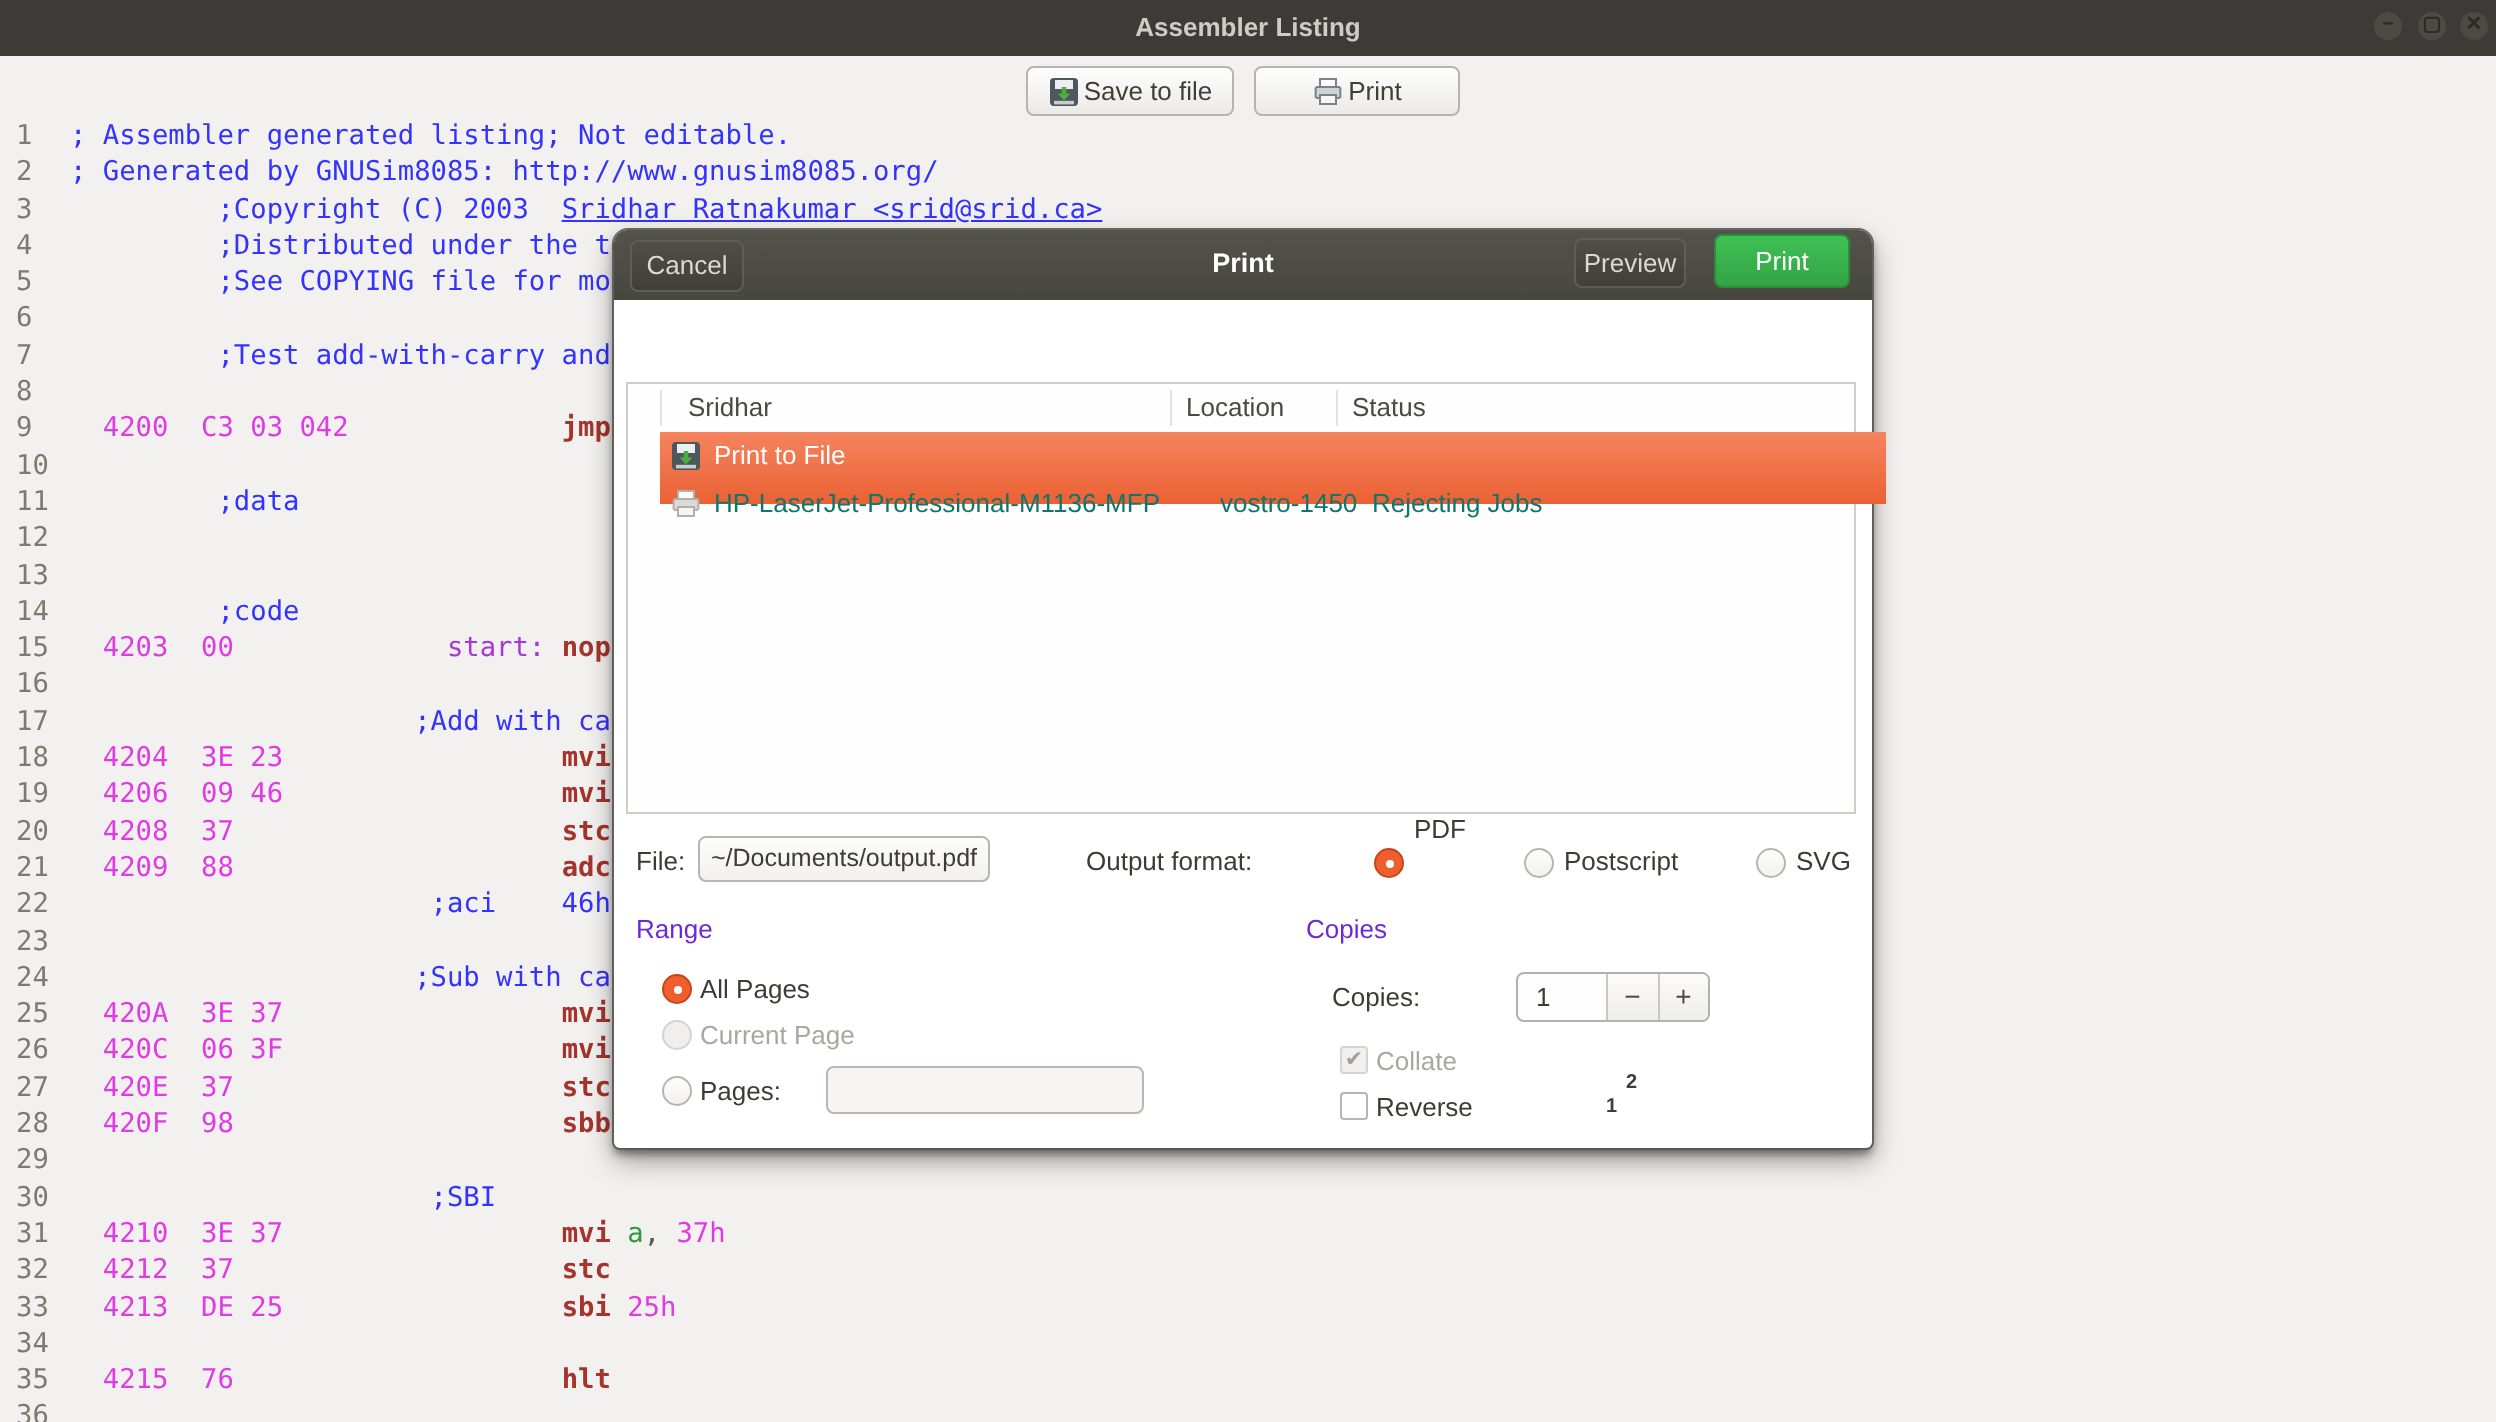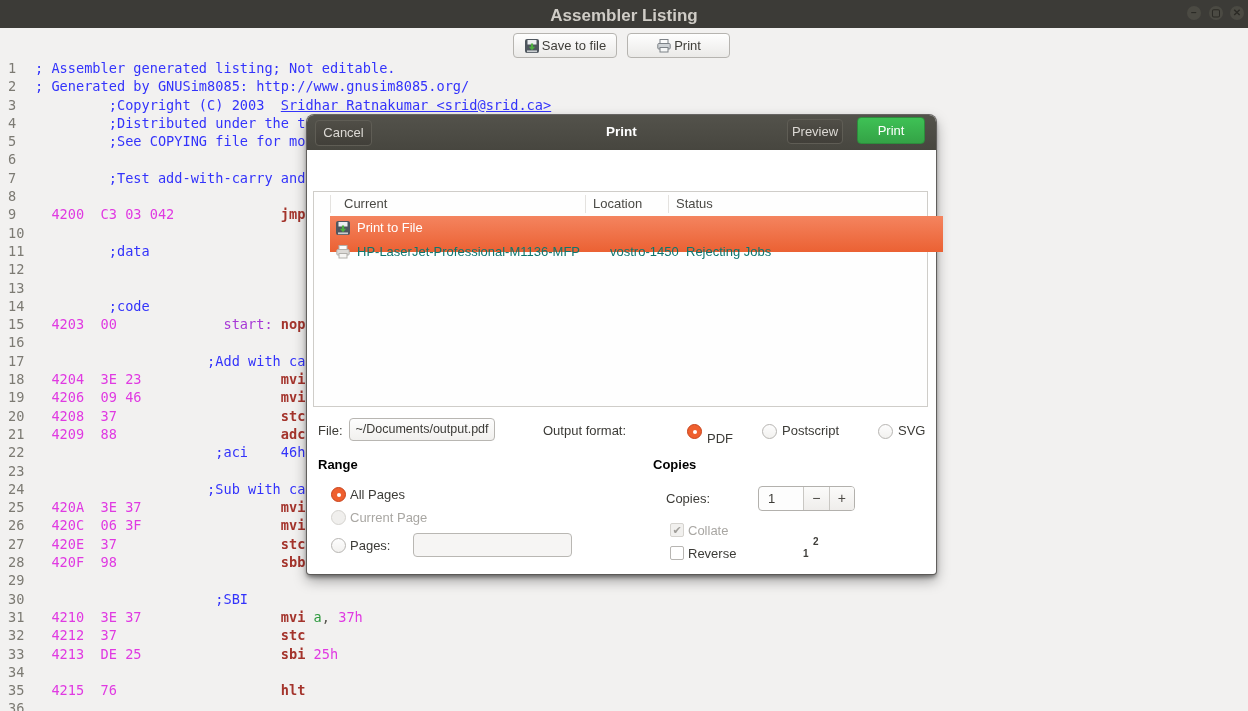--- a/index.html
+++ b/index.html
@@ -1,19 +1,19 @@
 <!DOCTYPE html>
 <html><head>
 <meta charset="utf-8">
 <style>
 *{margin:0;padding:0;box-sizing:border-box}
 html,body{width:1248px;height:711px;overflow:hidden;background:#f2f1f0;font-family:"Liberation Sans",sans-serif}
 
 .titlebar{position:absolute;left:0;top:0;width:1248px;height:28px;background:#3c3b37}
-.titlebar-title{position:absolute;left:0;right:0;top:6px;text-align:center;font-size:17px;font-weight:bold;color:#cfccc6}
+.titlebar-title{position:absolute;left:0;right:0;top:6px;text-align:center;font-size:13px;font-weight:bold;color:#cfccc6}
 .winbtn{position:absolute;top:6px;width:14px;height:14px;border-radius:50%;background:#4b4a43;color:#2b2a25;font-size:10px;line-height:13px;text-align:center;font-weight:bold}
 #winbtn-min{left:1187px}#winbtn-max{left:1209px}#winbtn-close{left:1230px}
 
 .tbtn{position:absolute;top:33px;height:25px;border:1px solid #b6b4b0;border-radius:4px;background:linear-gradient(#fefefe,#ebeae8);display:flex;align-items:center;justify-content:center;font-size:13px;color:#3f3e39}
 #btn-save{left:513px;width:104px}
 #btn-print-top{left:627px;width:103px}
 .tbtn .ticon{width:16px;height:16px;margin-right:2px;flex:0 0 16px}
 
 .gutter{position:absolute;left:8px;top:59px;font:13.62px/18.3px "DejaVu Sans Mono",monospace;color:#7c7a73;white-space:pre}
 .code{position:absolute;left:35px;top:59px;font:13.62px/18.3px "DejaVu Sans Mono",monospace;color:#57554e;white-space:pre}
@@ -45,21 +45,21 @@
 
 .lbl{position:absolute;font-size:13px;color:#3c3b37;white-space:nowrap}
 .file-btn{position:absolute;left:42px;top:303px;width:146px;height:23px;border:1px solid #b8b6b2;border-radius:4px;background:linear-gradient(#fdfdfd,#f1f0ee);font-size:12.5px;color:#3c3b37;text-align:center;line-height:21px}
 
 .radio{position:absolute;width:15px;height:15px;border-radius:50%;background:linear-gradient(#fdfdfd,#f2f1ef);border:1px solid #b7b5b2}
 .radio.on{background:#ef5f2e;border:1px solid #c8441c}
 .radio.on::after{content:"";position:absolute;left:4.5px;top:4.5px;width:4px;height:4px;border-radius:50%;background:#fff}
 .radio.dis{background:#f0efed;border:1px solid #d5d3cf}
 .check{position:absolute;width:14px;height:14px;border-radius:2px;background:#fff;border:1px solid #b7b5b2}
 .check.dis{background:#f1f0ee;border:1px solid #d5d3cf;color:#a19f9b;font-size:11px;line-height:12px;text-align:center}
-.bold-lbl{font-weight:bold;color:#000000}
+.bold-lbl{font-weight:normal;color:#6d28d9}
 .gray{color:#a9a7a3}
 .entry{position:absolute;left:106px;top:418px;width:159px;height:24px;border:1px solid #b9b7b3;border-radius:4px;background:#f6f5f4}
 
 .spin{position:absolute;left:451px;top:371px;width:97px;height:25px;border:1px solid #b3b1ad;border-radius:4px;background:#fdfdfd;display:flex;overflow:hidden}
 .spin-val{width:44px;font-size:13px;color:#3c3b37;padding-left:9px;line-height:23px}
 .spin-btn{flex:1;text-align:center;line-height:22px;color:#4c4a45;background:linear-gradient(#fbfbfa,#efedeb);font-size:14px;border-left:1px solid #c9c7c3}
 .pgnum{position:absolute;font-size:10px;font-weight:bold;color:#3f3e3a}
 </style>
 </head>
 <body>
@@ -170,21 +170,21 @@
 <div class="dialog">
   <div class="dlg-header">
     <div class="btn-dark" id="btn-cancel">Cancel</div>
     <div class="dlg-title">Print</div>
     <div class="btn-dark" id="btn-preview">Preview</div>
     <div class="btn-dark" id="btn-print">Print</div>
   </div>
 
   <div class="ptable">
     <div class="pt-header">
-      <div class="pt-h" style="left:30px">Current</div>
+      <div class="pt-h" style="left:30px">Sridhar</div>
       <div class="pt-h" style="left:279px">Location</div>
       <div class="pt-h" style="left:362px">Status</div>
       <div class="pt-sep" style="left:16px"></div>
       <div class="pt-sep" style="left:271px"></div>
       <div class="pt-sep" style="left:354px"></div>
     </div>
     <div class="pt-row row-sel">
       <span class="pticon">
         <svg width="16" height="16" viewBox="0 0 16 16">
             <rect x="1" y="1" width="14" height="14" rx="2" fill="#4e565e"></rect>
@@ -206,21 +206,21 @@
       <span class="cell" style="left:27px">HP-LaserJet-Professional-M1136-MFP</span>
       <span class="cell" style="left:280px">vostro-1450</span>
       <span class="cell" style="left:356px">Rejecting Jobs</span>
     </div>
   </div>
 
   <div class="lbl" style="left:11px;top:308px">File:</div>
   <div class="file-btn">~/Documents/output.pdf</div>
   <div class="lbl" style="left:236px;top:308px;width:122px;text-align:left">Output format:</div>
   <div class="radio on" style="left:380px;top:309px"></div>
-  <div class="lbl" style="left:400px;top:316px">PDF</div>
+  <div class="lbl" style="left:400px;top:292px">PDF</div>
   <div class="radio" style="left:455px;top:309px"></div>
   <div class="lbl" style="left:475px;top:308px">Postscript</div>
   <div class="radio" style="left:571px;top:309px"></div>
   <div class="lbl" style="left:591px;top:308px">SVG</div>
 
   <div class="lbl bold-lbl" style="left:11px;top:342px">Range</div>
   <div class="radio on" style="left:24px;top:372px"></div>
   <div class="lbl" style="left:43px;top:372px">All Pages</div>
   <div class="radio dis" style="left:24px;top:395px"></div>
   <div class="lbl gray" style="left:43px;top:395px">Current Page</div>

